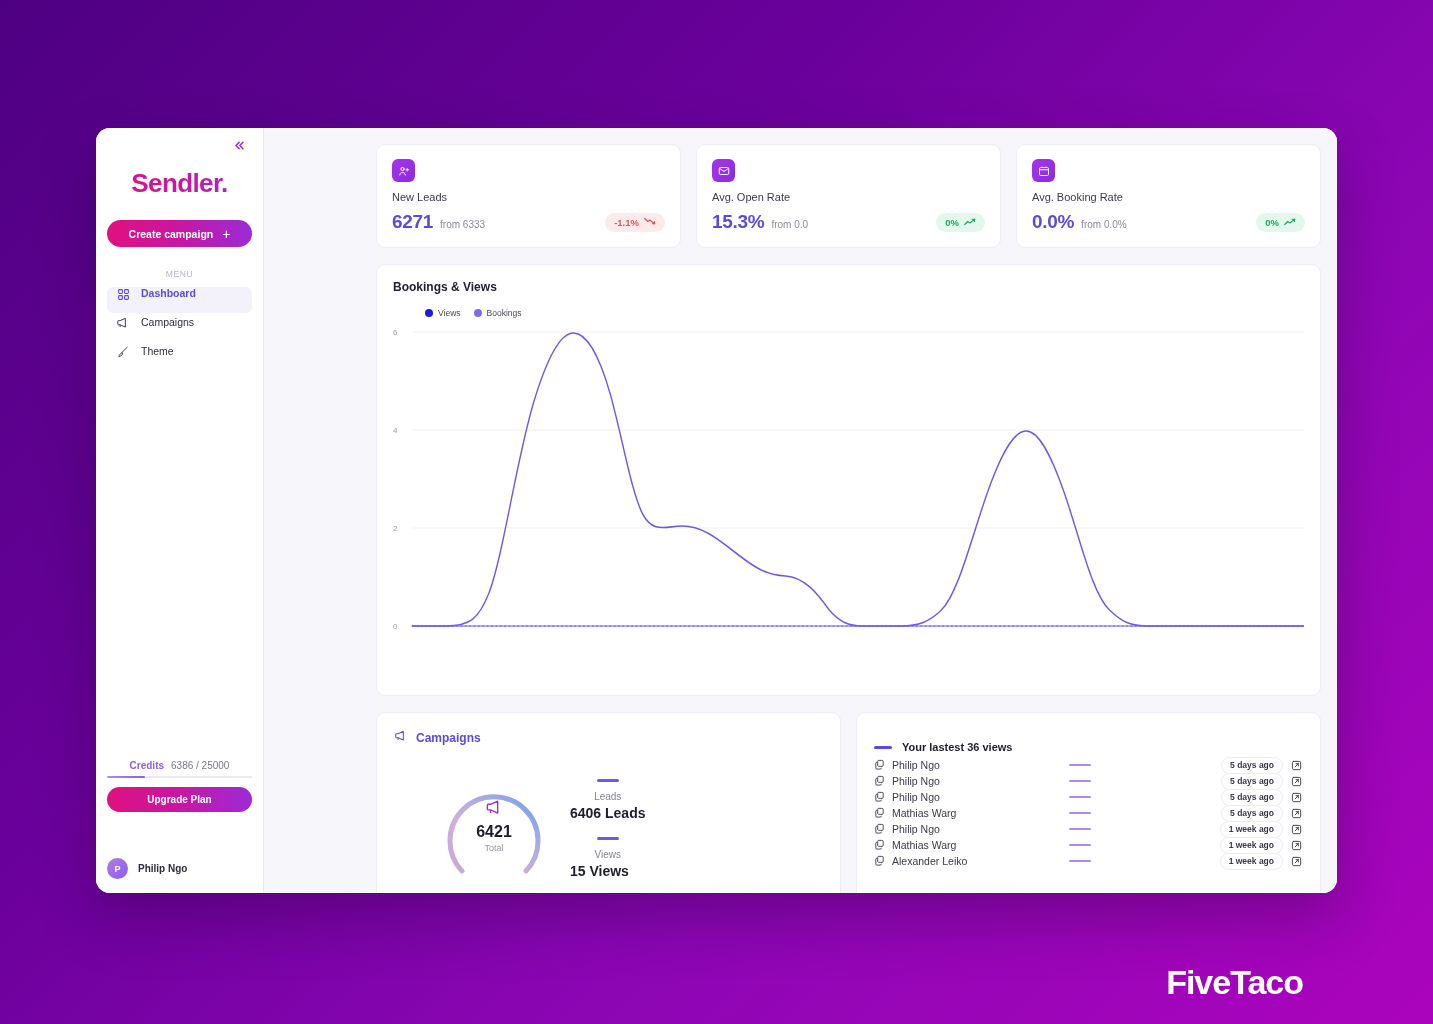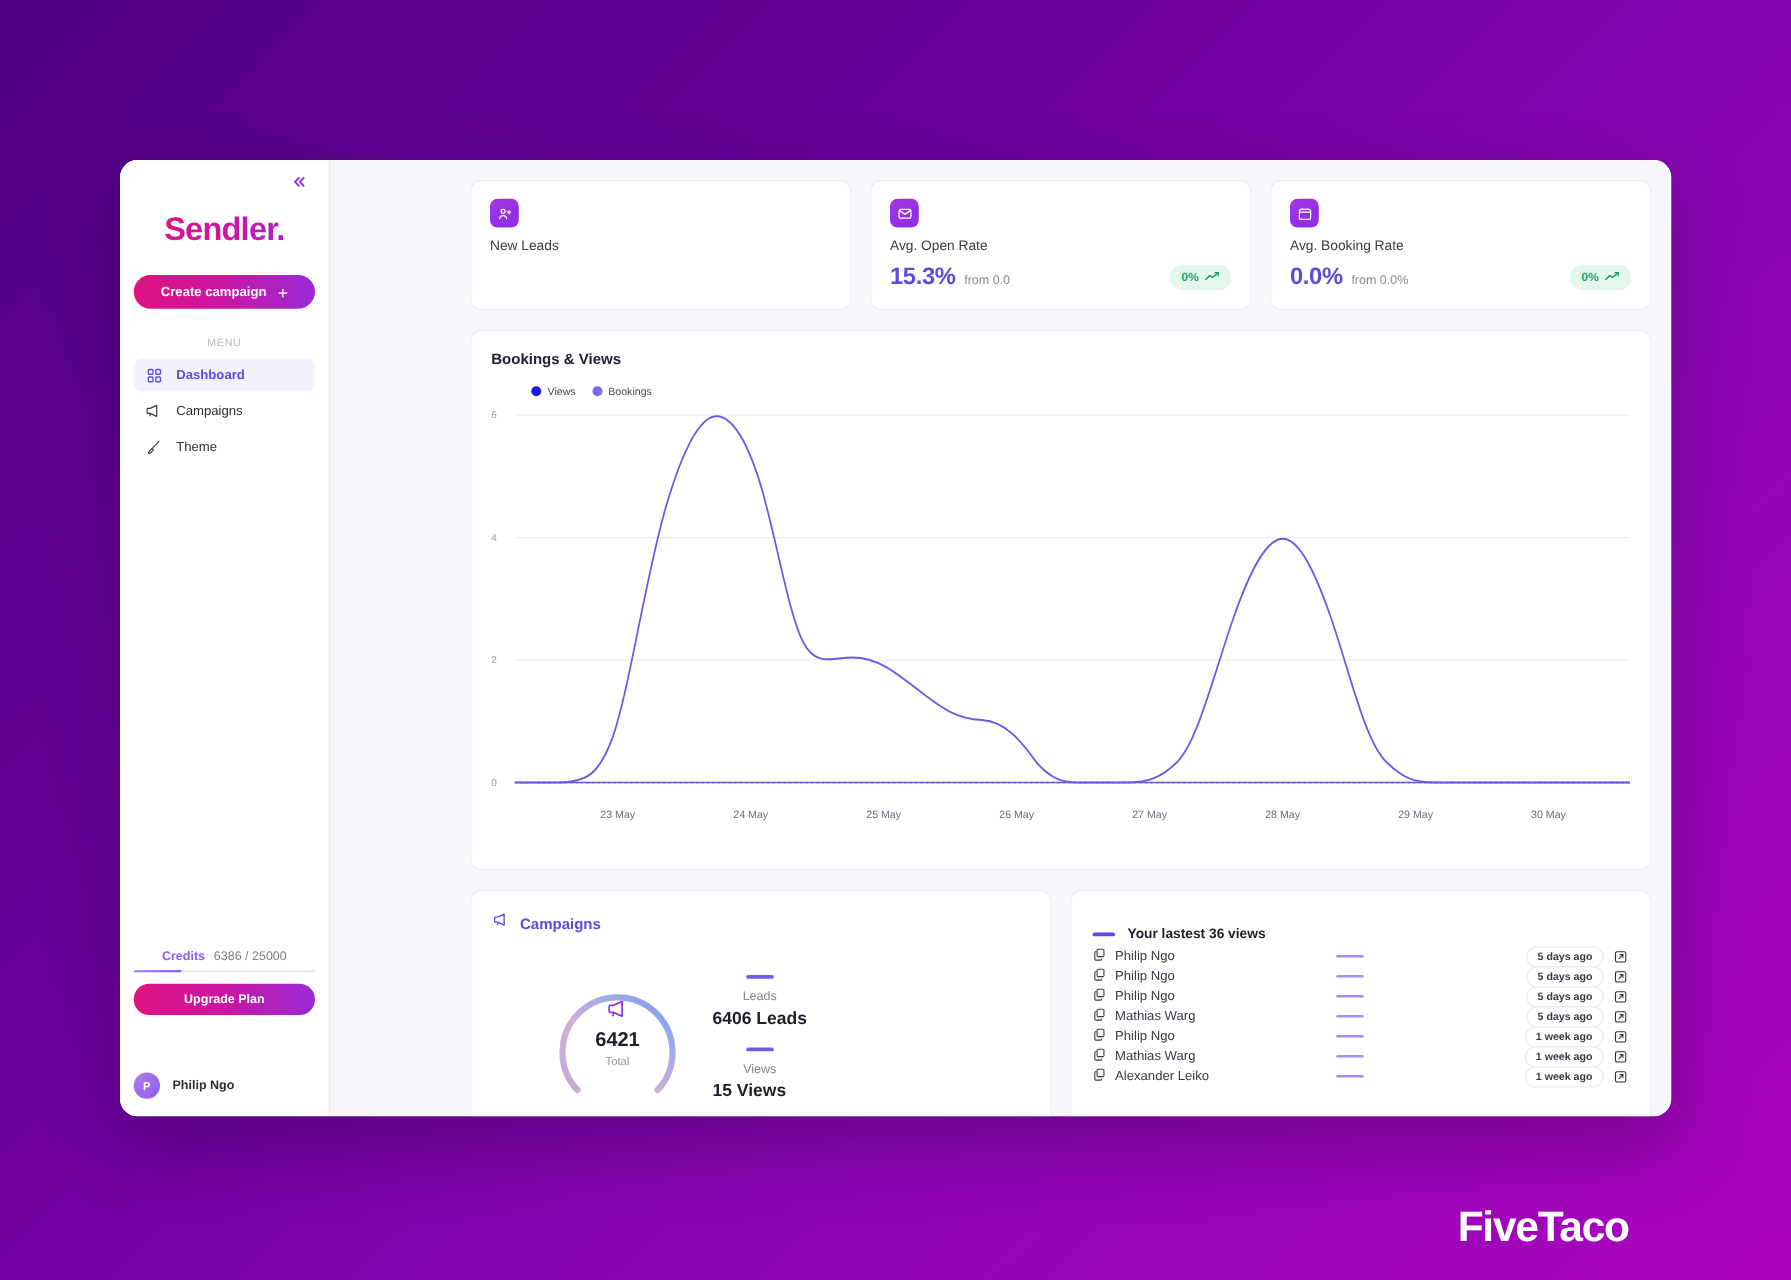--- a/index.html
+++ b/index.html
@@ -67,21 +67,21 @@
   .create-campaign .plus { font-size: 14px; font-weight: 400; line-height: 1; }
   .menu-label {
     margin-top: 22px;
     text-align: center;
     font-size: 8.5px;
     letter-spacing: .6px;
     color: #b7b5c4;
   }
   .nav { margin-top: 8px; }
   .nav-item {
-    display: flex; align-items: center; gap: 11px;
+    display: flex; gap: 11px;
     height: 26px;
     padding: 0 9px;
     border-radius: 6px;
     font-size: 10.5px;
     color: #2e2c3a;
     font-weight: 500;
     cursor: pointer;
     margin-bottom: 3px;
   }
   .nav-item.active { background: #f3f2fa; color: #5b4bdd; font-weight: 600; }
@@ -297,20 +297,35 @@
 
       <div class="stat-card">
         <div class="stat-icon">
           <svg width="12" height="12" viewBox="0 0 24 24" fill="none" stroke="#fff" stroke-width="2" stroke-linecap="round" stroke-linejoin="round">
             <circle cx="9" cy="8" r="3.2"></circle>
             <path d="M3.5 20c0-3.2 2.6-5.2 5.5-5.2s5.5 2 5.5 5.2"></path>
             <path d="M18.5 7v5M16 9.5h5"></path>
           </svg>
         </div>
         <div class="stat-title">New Leads</div>
+        <div class="stat-bottom">
+          <div class="stat-valgroup">
+            <span class="stat-value">6271</span>
+            <span class="stat-from">from 6333</span>
+          </div>
+          <div class="badge down">
+            <span>-1.1%</span>
+            <span>
+              <svg width="12" height="9" viewBox="0 0 16 12" fill="none" stroke="#e15252" stroke-width="1.6" stroke-linecap="round" stroke-linejoin="round">
+                <path d="M1 2l4 4 3-2 6 5"></path>
+                  <path d="M14 6v3h-3"></path>
+              </svg>
+            </span>
+          </div>
+        </div>
       </div>
 
       <div class="stat-card">
         <div class="stat-icon">
           <svg width="12" height="12" viewBox="0 0 24 24" fill="none" stroke="#fff" stroke-width="2" stroke-linejoin="round">
             <rect x="2.5" y="5" width="19" height="14" rx="2.5"></rect>
             <path d="M3.5 7l8.5 6 8.5-6"></path>
           </svg>
         </div>
         <div class="stat-title">Avg. Open Rate</div>
@@ -383,30 +398,20 @@
             <line x1="22" y1="8" x2="1040" y2="8" stroke="#f0eff5" stroke-width="1"></line>
             <line x1="22" y1="106" x2="1040" y2="106" stroke="#f0eff5" stroke-width="1"></line>
             <line x1="22" y1="204" x2="1040" y2="204" stroke="#f0eff5" stroke-width="1"></line>
 
             <line x1="22" y1="302" x2="1040" y2="302" stroke="#9b8df2" stroke-width="1.4" stroke-dasharray="2 3"></line>
             <line x1="22" y1="302" x2="1040" y2="302" stroke="#6a5ae8" stroke-width="1.2"></line>
 
             <path d="M22,302 L60,302 C 88,302 98,295 110,268 C 126,230 140,140 160,80 C 175,36 190,10 205,9 C 220,8 235,30 248,70 C 262,114 272,168 285,190 C 297,210 312,202 330,202 C 352,202 368,213 390,228 C 412,243 425,251 448,252 C 470,253 485,270 498,286 C 510,298 520,302 536,302 L 580,302 C 600,302 612,298 626,286 C 645,270 660,215 678,170 C 694,130 708,108 722,107 C 736,106 750,128 766,168 C 784,213 798,270 818,286 C 832,298 842,302 862,302 L 1040,302" fill="none" stroke="#6a5ae8" stroke-width="1.6" stroke-linejoin="round" stroke-linecap="round"></path>
           </svg>
 
-          <div class="xlabels">
-            <div class="xlabel">23 May</div>
-            <div class="xlabel">24 May</div>
-            <div class="xlabel">25 May</div>
-            <div class="xlabel">26 May</div>
-            <div class="xlabel">27 May</div>
-            <div class="xlabel">28 May</div>
-            <div class="xlabel">29 May</div>
-            <div class="xlabel">30 May</div>
-          </div>
         </div>
       </div>
     </section>
 
     <div class="bottom-row">
 
       <section class="panel">
         <div class="panel-head">
           <span>
             <svg width="14" height="14" viewBox="0 0 24 24" fill="none" stroke="#5b4bdd" stroke-width="1.8" stroke-linejoin="round">

